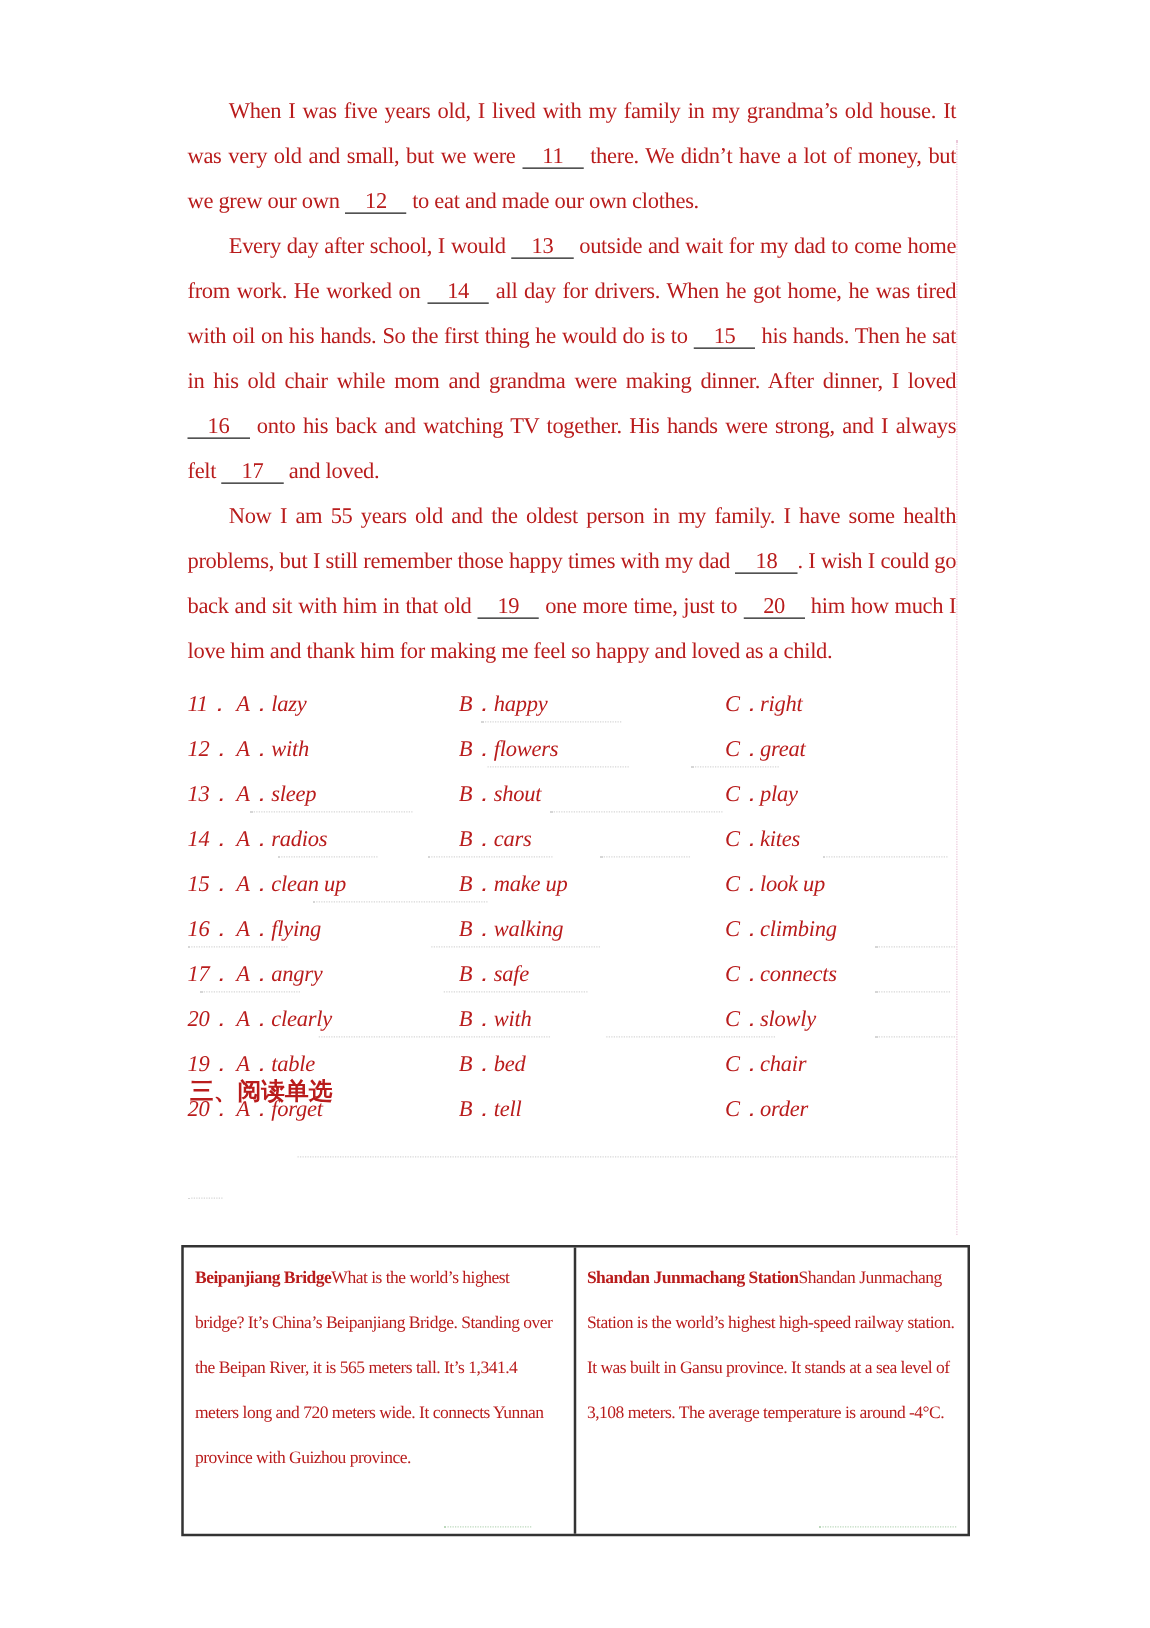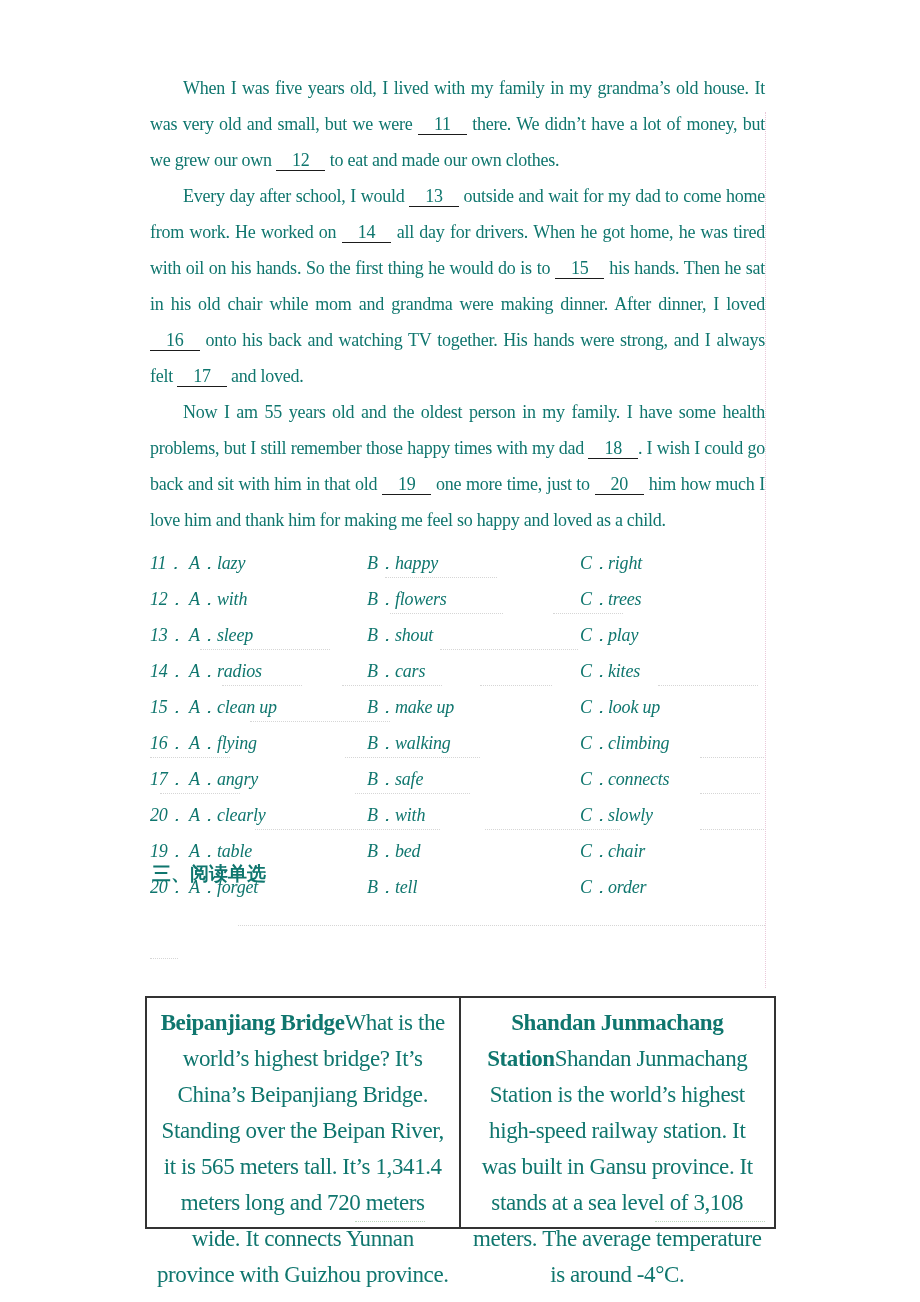--- a/index.html
+++ b/index.html
@@ -1,18 +1,18 @@
 <!DOCTYPE html>
 <html><head>
 <meta charset="utf-8">
 <style>
   html,body{margin:0;padding:0;background:#fff;}
   .page{
     position:relative;width:920px;height:1302px;background:#ffffff;
-    font-family:"Liberation Serif","DejaVu Serif",serif;color:#0f766e;
+    font-family:"Liberation Serif","DejaVu Serif",serif;color:#b91c1c;
     overflow:hidden;
   }
   
   .paras{position:absolute;left:150px;top:70px;width:615px;}
   .para{margin:0;font-size:18px;line-height:36px;text-align:justify;text-indent:33px;letter-spacing:-0.25px;}
   .blank{
     display:inline-block;text-indent:0;text-align:center;
     padding:0 16px;border-bottom:1px solid #1b1b1b;line-height:20px;
   }
   
@@ -27,21 +27,21 @@
   
   .sec-header{position:absolute;left:152px;top:860px;margin:0;font-size:19px;font-weight:bold;line-height:28px;}
   .intro{position:absolute;left:150px;top:926px;width:615px;margin:0;font-size:18px;line-height:36px;text-align:justify;text-indent:33px;letter-spacing:-0.25px;}
   
   .gtable{
     position:absolute;left:145px;top:996px;width:631px;height:233px;
     border:2px solid #333;box-sizing:border-box;display:flex;background:#fff;
   }
   .gcell{
     width:50%;box-sizing:border-box;padding:7px 9px;
-    text-align:center;font-size:23px;line-height:36px;letter-spacing:-0.4px;
+    font-size:14px;line-height:36px;letter-spacing:-0.4px;
   }
   .gcell.first{border-right:2px solid #333;}
   .cell-title{font-weight:bold;}
   
   .vline{position:absolute;left:765px;top:112px;height:876px;width:0;border-left:1px dotted #dfaac6;opacity:.65;}
   .dseg{position:absolute;height:0;border-top:1px dotted #d6d6d6;}
   .dseg.green{border-top:1px dotted #bcd8bc;}
 </style>
 </head>
 <body>
@@ -75,21 +75,21 @@
         <span class="opt-cell opt-a">
           <span class="letter">A．</span>
           <span>with</span>
         </span>
         <span class="opt-cell opt-b">
           <span class="letter">B．</span>
           <span>flowers</span>
         </span>
         <span class="opt-cell opt-c">
           <span class="letter">C．</span>
-          <span>trees</span>
+          <span>great</span>
         </span>
       </div>
     <div class="opt-row">
         <span class="opt-num">13．</span>
         <span class="opt-cell opt-a">
           <span class="letter">A．</span>
           <span>sleep</span>
         </span>
         <span class="opt-cell opt-b">
           <span class="letter">B．</span>

